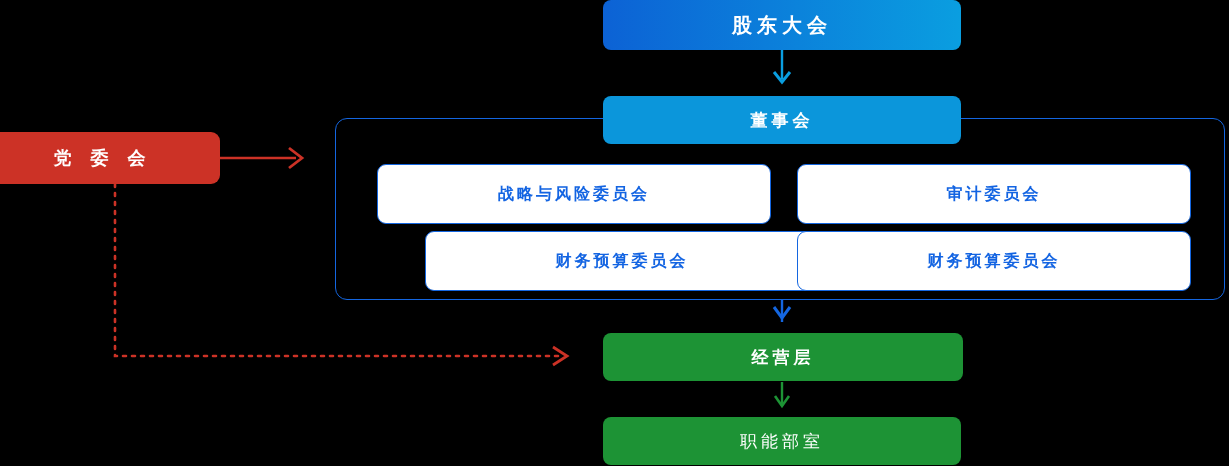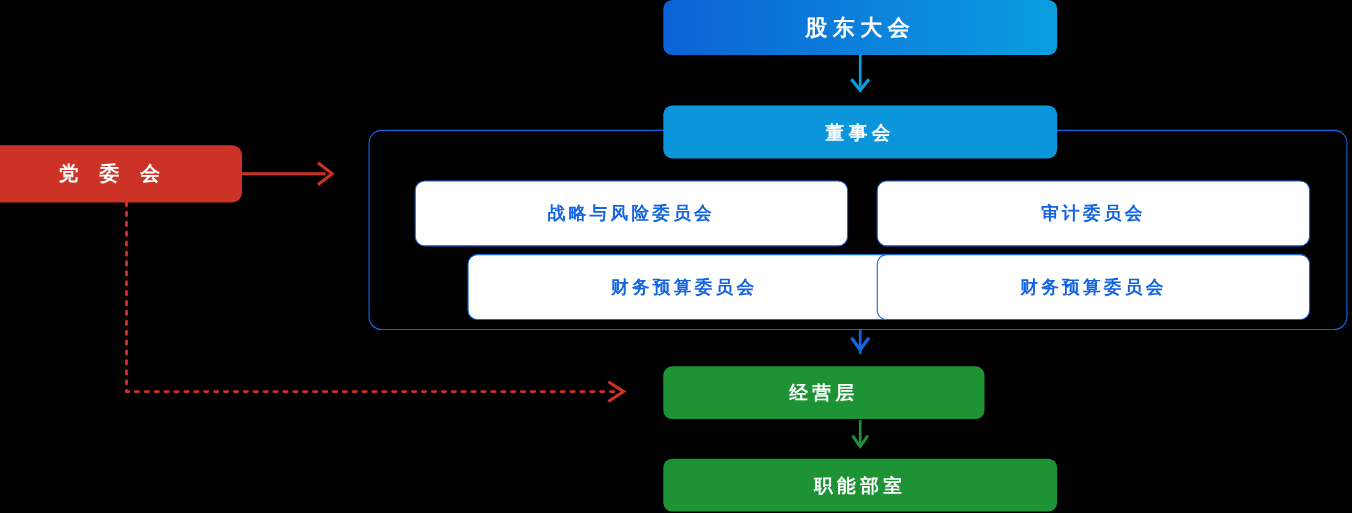--- a/index.html
+++ b/index.html
@@ -84,37 +84,37 @@
   }
   .committee.c0 { left: 377px; top: 164px; }
   .committee.c1 { left: 797px; top: 164px; }
   .committee.c2 { left: 377px; top: 231px; margin-left: 48px; }
   .committee.c3 { left: 797px; top: 231px; }
 
   
   .node-management {
     left: 603px;
     top: 333px;
-    width: 292px;
+    width: 360px;
     height: 48px;
     background: #1d9335;
     color: #ffffff;
     font-size: 17px;
     font-weight: bold;
     letter-spacing: 4px;
   }
   .node-departments {
     left: 603px;
     top: 417px;
     width: 358px;
     height: 48px;
     background: #1d9335;
     color: #ffffff;
     font-size: 17px;
-    font-weight: bold;
+    font-weight: normal;
     letter-spacing: 4px;
   }
   
   .node-party {
     left: -14px;
     top: 132px;
     width: 234px;
     height: 52px;
     background: #cc3226;
     color: #ffffff;

